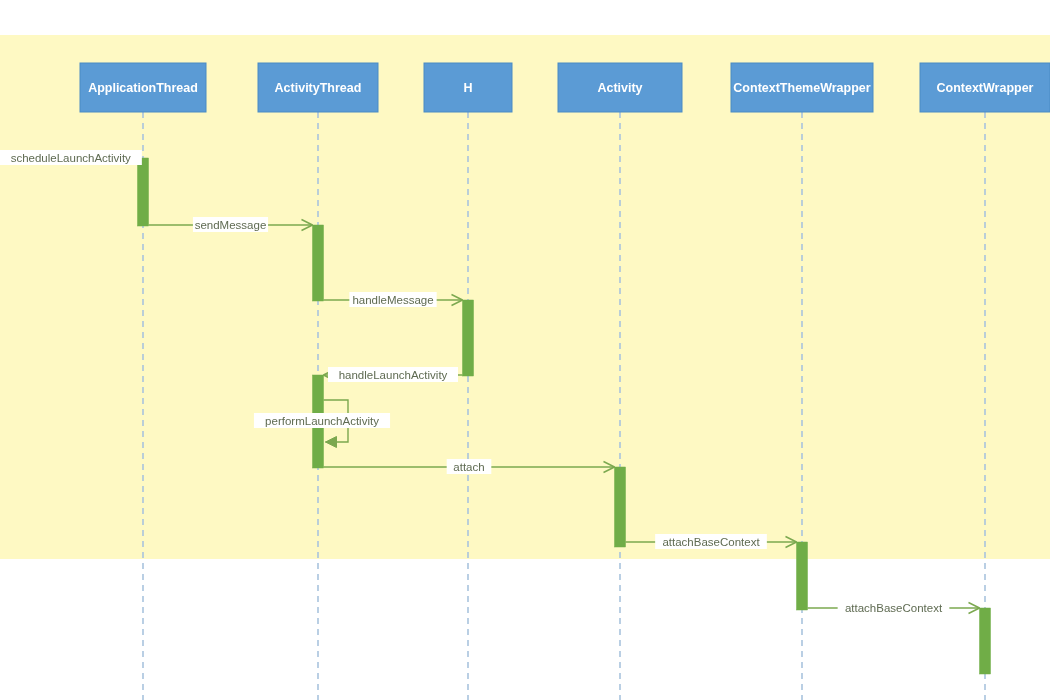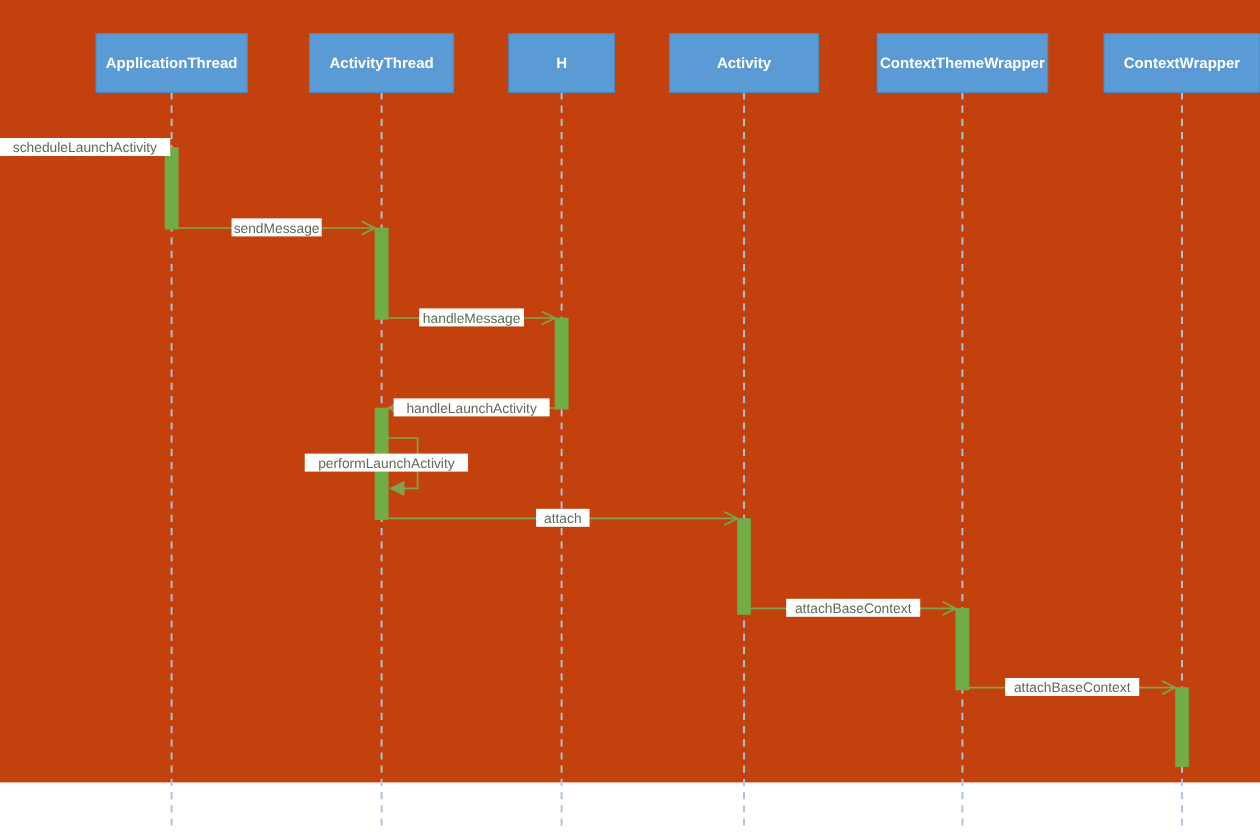--- a/index.html
+++ b/index.html
@@ -9,22 +9,23 @@
   }
   body {
     width: 1050px;
     height: 700px;
     font-family: "Liberation Sans", sans-serif;
     overflow: hidden;
   }
   #diagram-root {
     position: relative;
     width: 1050px;
-    height: 652px;
-    background: #c2410c;
+    height: 524px;
+    background: #fef9c3;
+    margin-top: 35px;
   }
   #seq-svg {
     position: absolute;
     top: 0;
     left: 0;
     display: block;
   }
   .participant-box-rect {
     fill: #5b9bd5;
     stroke: #4a8bc4;

